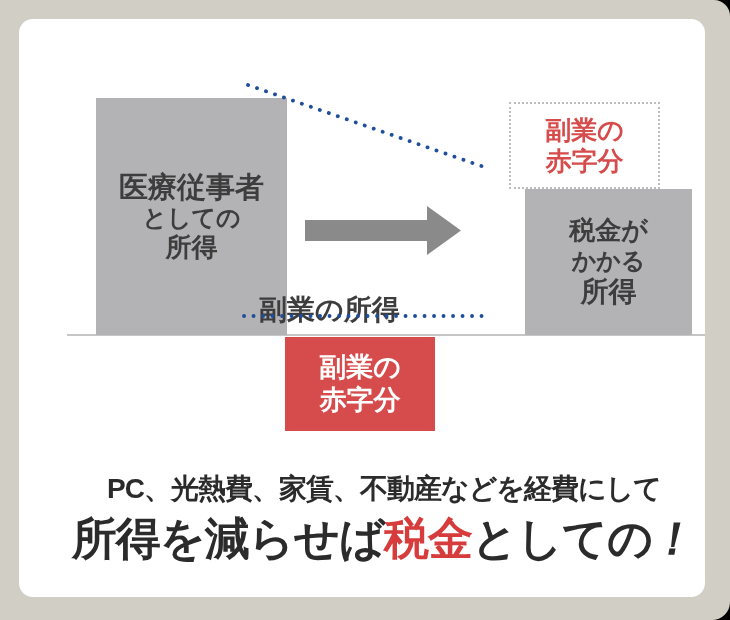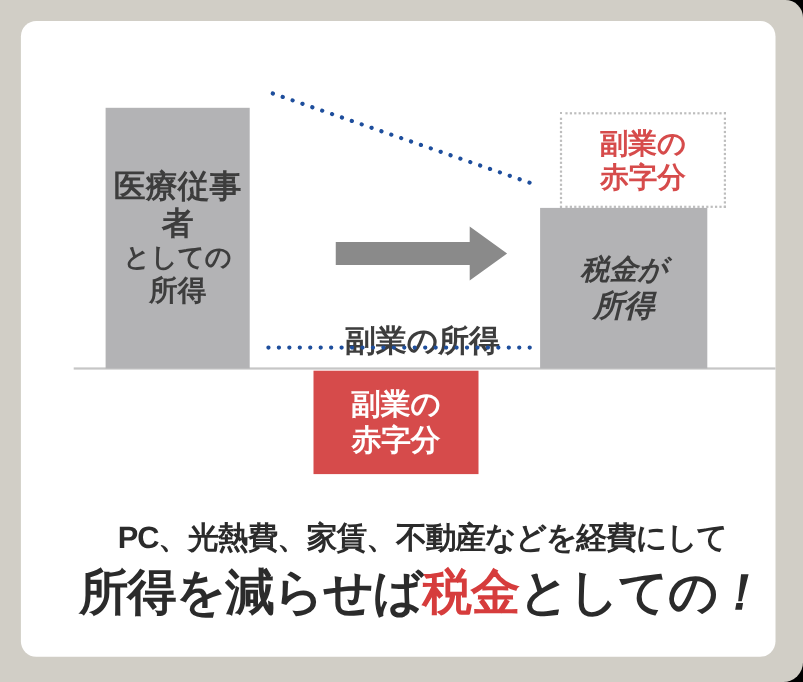--- a/index.html
+++ b/index.html
@@ -33,22 +33,22 @@
     position:absolute;left:48px;top:315px;width:638px;height:2px;
     background:var(--baseline-gray);z-index:1;
   }
   
   .bar{
     position:absolute;display:flex;flex-direction:column;
     align-items:center;justify-content:center;
     background:var(--bar-gray);color:var(--text-dark);
     text-align:center;font-weight:700;z-index:2;
   }
-  .bar-left{left:77px;top:79px;width:131px;height:237px;}
-  .bar-right{left:472px;top:170px;width:152px;height:146px;font-style:italic;}
+  .bar-left{left:77px;top:79px;width:191px;height:237px;}
+  .bar-right{left:506px;top:170px;width:167px;height:146px;}
   .bar-left .l1{font-size:29px;line-height:34px;}
   .bar-left .l2{font-size:24px;line-height:27px;}
   .bar-left .l3{font-size:26px;line-height:33px;}
   .bar-right .l1{font-size:26px;line-height:31px;}
   .bar-right .l2{font-size:24px;line-height:29px;}
   .bar-right .l3{font-size:28px;line-height:34px;}
   
   .ghost-box{
     position:absolute;left:490px;top:83px;width:147px;height:83px;
     background:var(--card-white);
@@ -62,21 +62,21 @@
     position:absolute;left:266px;top:318px;width:150px;height:94px;
     background:var(--accent-red);color:#ffffff;
     display:flex;flex-direction:column;align-items:center;justify-content:center;
     font-weight:700;font-size:27px;line-height:33px;text-align:center;z-index:2;
   }
   
   .arrow{position:absolute;left:286px;top:186px;z-index:2;}
   
   .side-income-label{
     position:absolute;left:240px;top:272px;width:250px;
-    text-align:center;color:var(--text-dark);
+    text-align:left;color:var(--text-dark);
     font-size:28px;font-weight:700;z-index:2;
   }
   
   .dots-overlay{position:absolute;left:0;top:0;z-index:3;pointer-events:none;}
   
   .headline{
     position:absolute;left:0;top:452px;width:730px;
     text-align:center;color:var(--headline-dark);z-index:2;
   }
   .headline .h-line1{font-size:28px;font-weight:700;line-height:36px;letter-spacing:-1px;}
@@ -104,20 +104,21 @@
 
     <div class="side-income-label">副業の所得</div>
 
     <div class="ghost-box">
       <span>副業の</span>
       <span>赤字分</span>
     </div>
 
     <div class="bar bar-right">
       <span class="l1">税金が</span>
+      <span class="l2">かかる</span>
       <span class="l3">所得</span>
     </div>
 
     <div class="deficit-box">
       <span>副業の</span>
       <span>赤字分</span>
     </div>
 
     <div class="headline">
       <div class="h-line1">PC、光熱費、家賃、不動産などを経費にして</div>

